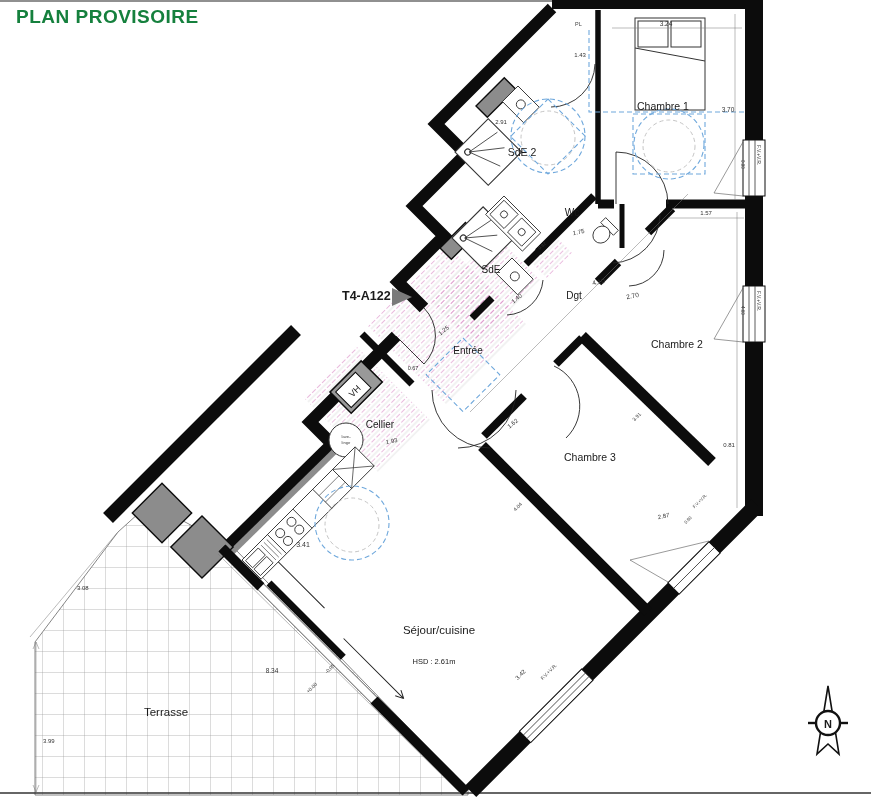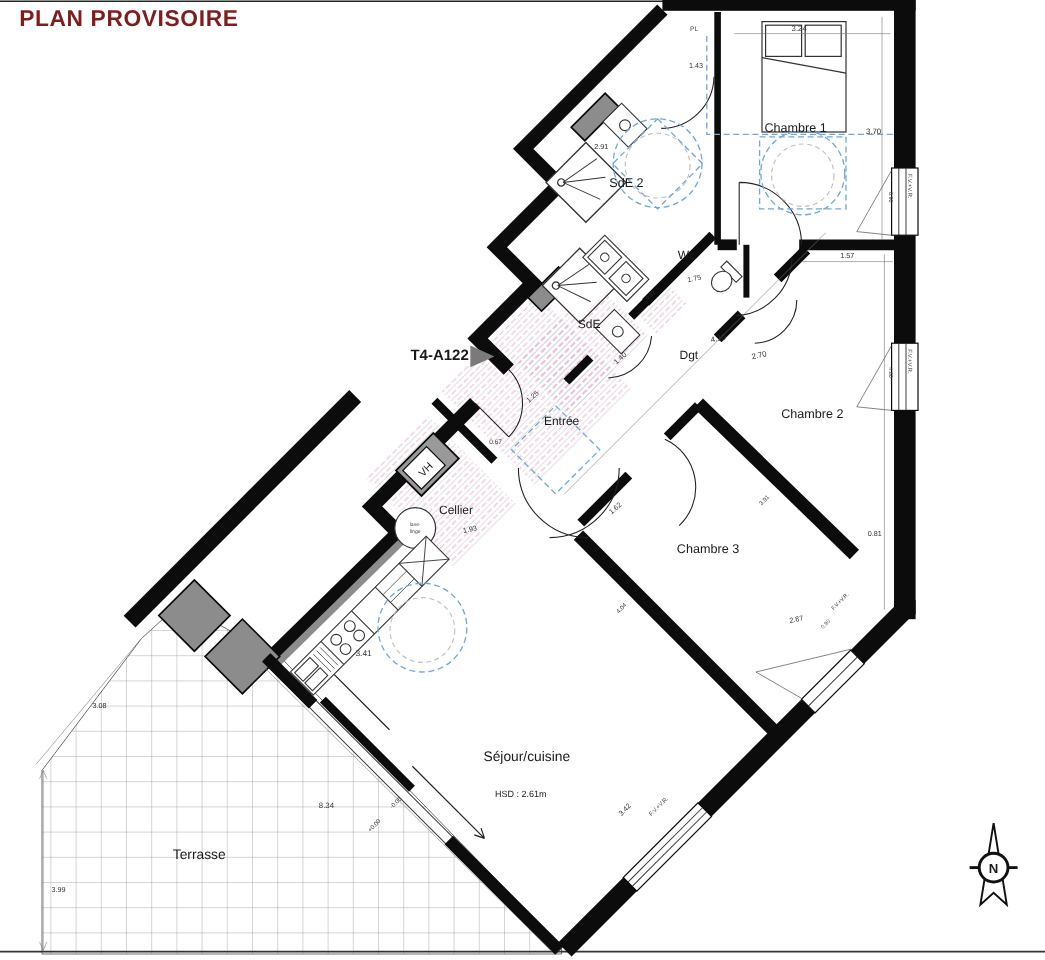--- a/index.html
+++ b/index.html
@@ -1,19 +1,19 @@
 <!DOCTYPE html>
 <html><head>
 <meta charset="utf-8">
 <style>
   html,body{margin:0;padding:0;background:#fff;}
   #stage{position:relative;width:871px;height:800px;background:#fff;overflow:hidden;
          font-family:"Liberation Sans",sans-serif;}
   #plan-title{position:absolute;left:16px;top:6px;font-size:19px;font-weight:bold;
-              letter-spacing:.5px;color:#7f1d1d;}
+              letter-spacing:.5px;color:#15803d;}
   svg{position:absolute;left:0;top:0;}
   .lbl{font-family:"Liberation Sans",sans-serif;fill:#1a1a1a;}
   .dim{font-family:"Liberation Sans",sans-serif;fill:#333;}
   .tiny{font-family:"Liberation Sans",sans-serif;fill:#444;}
   .wall{stroke:#0c0c0c;fill:none;}
   .thin{stroke:#333;fill:none;}
   .fixture{stroke:#333;fill:#fff;}
   .dimline{stroke:#777;stroke-width:.5;fill:none;}
   .arc{stroke:#222;stroke-width:.9;fill:none;}
   .bluedash{stroke:#6fa8dc;stroke-width:1.1;fill:none;stroke-dasharray:5 3;}

